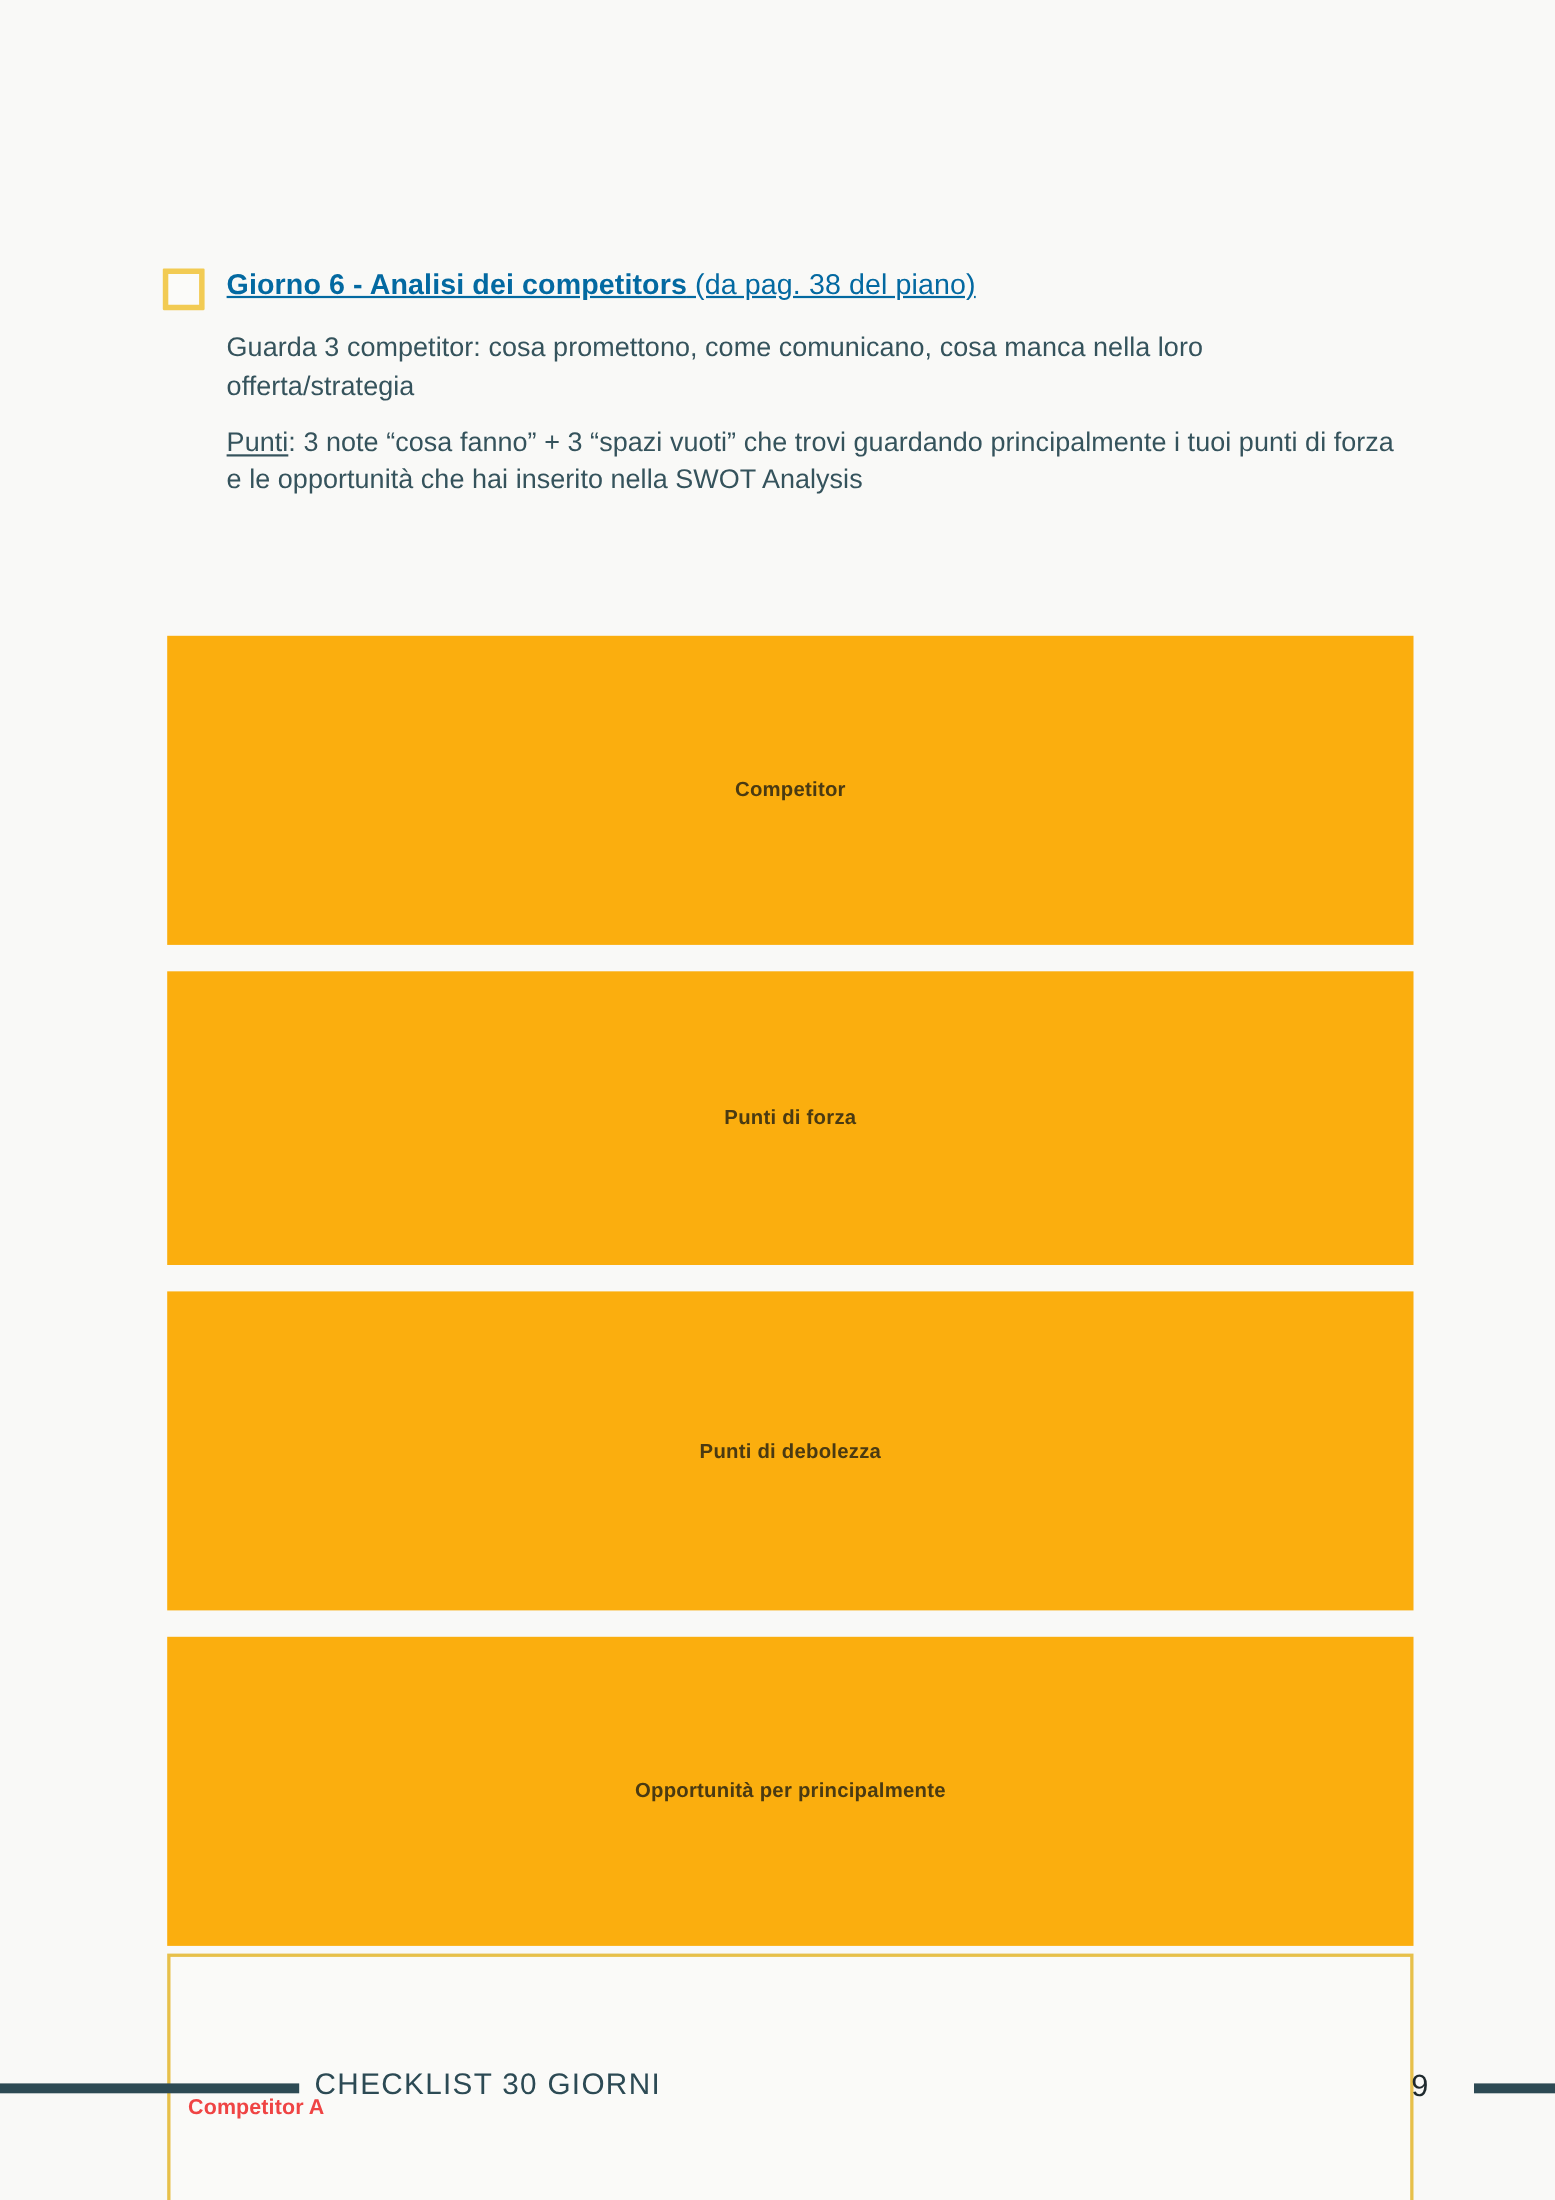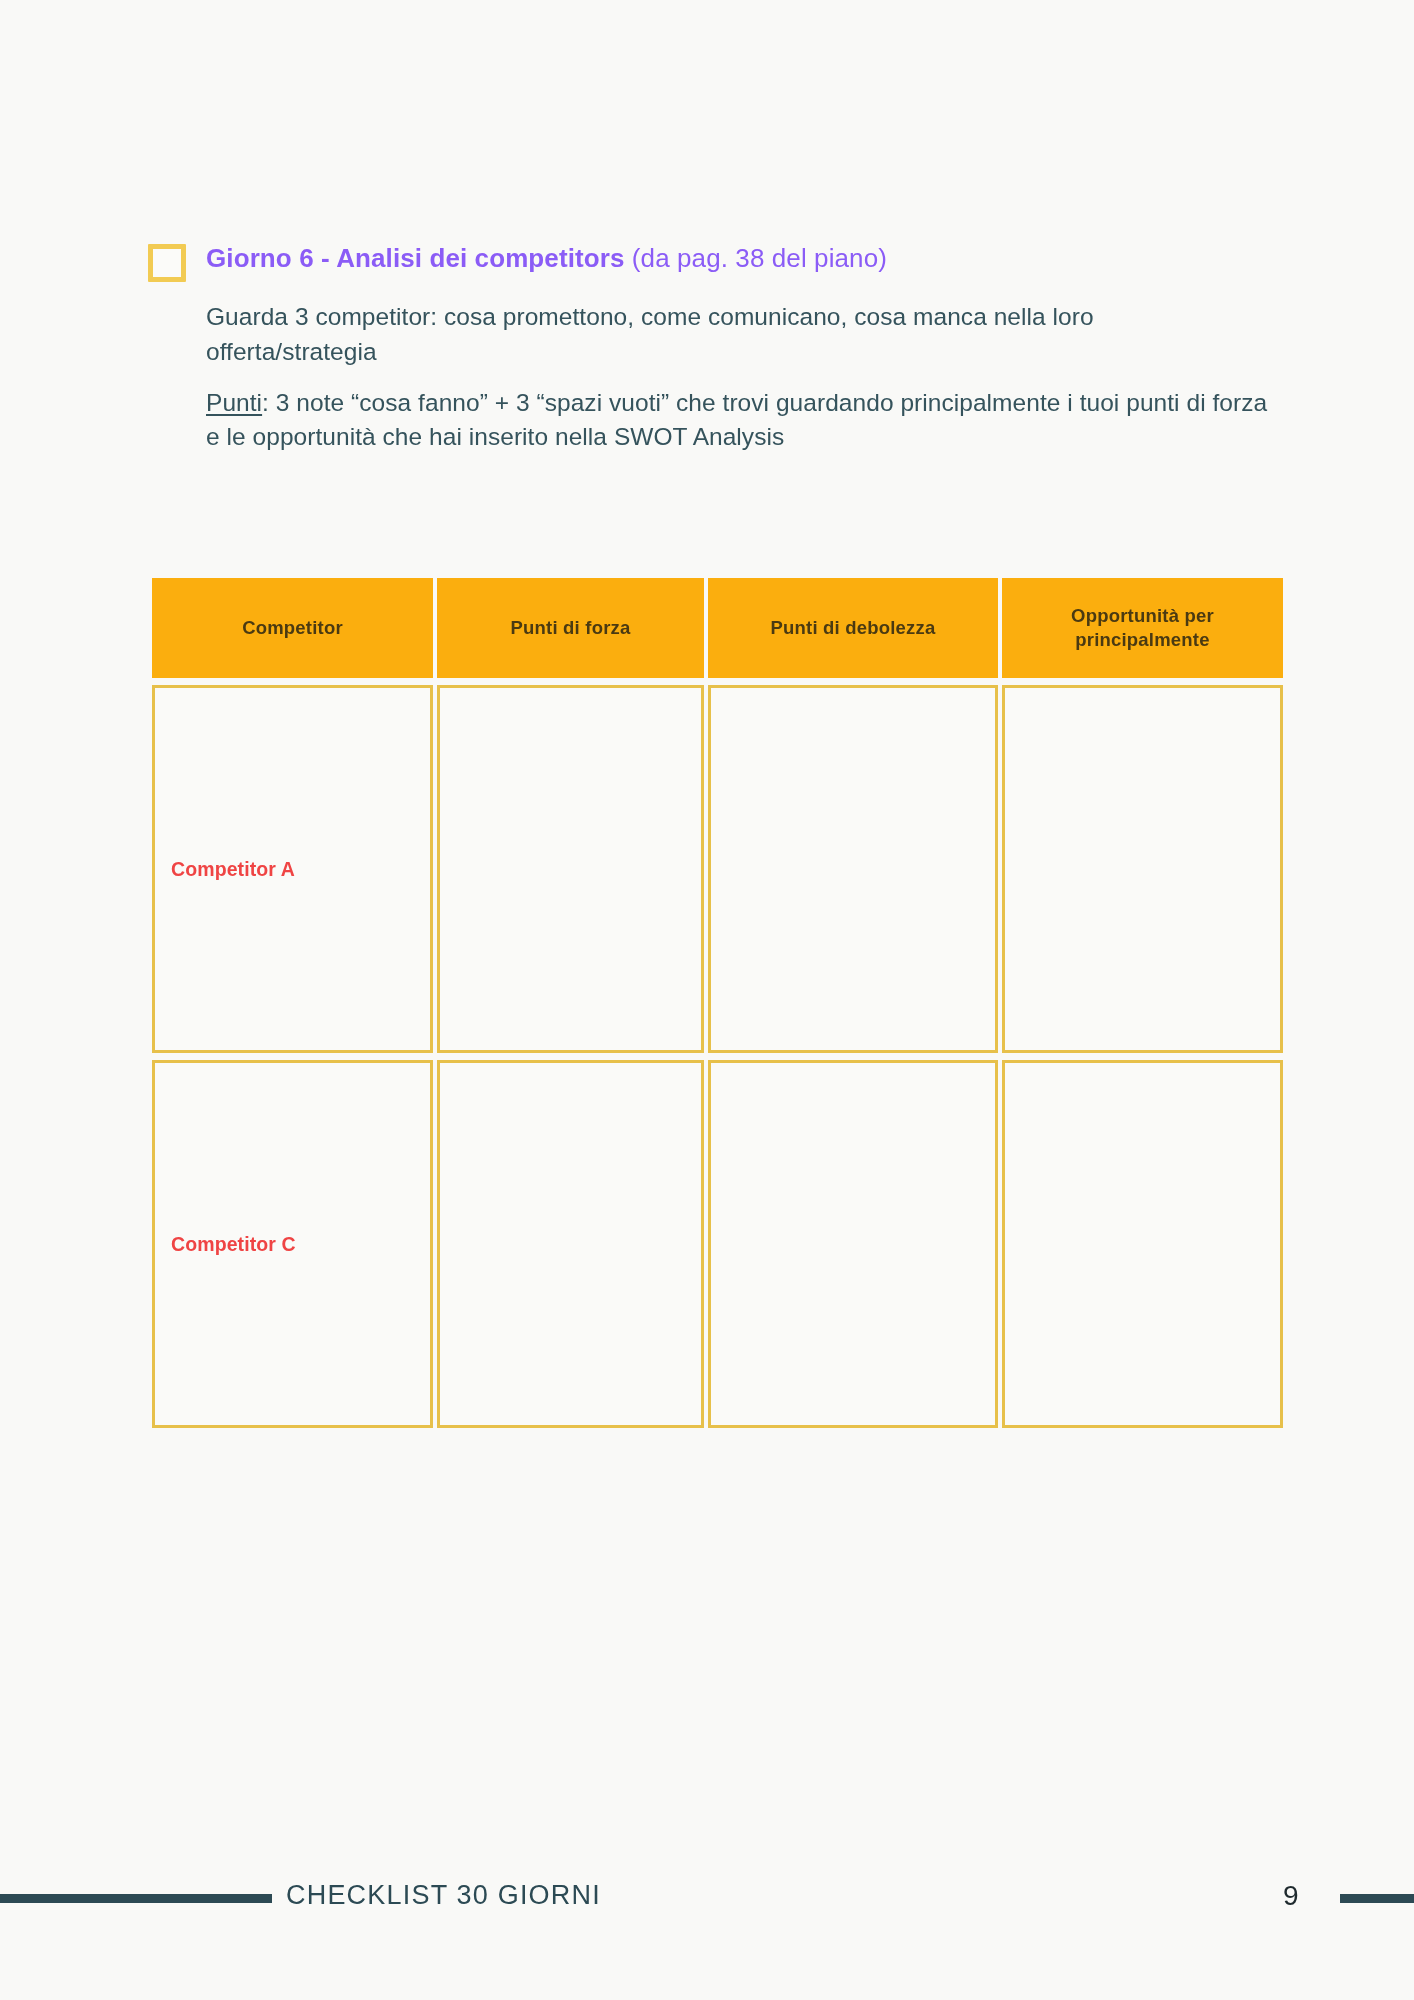--- a/index.html
+++ b/index.html
@@ -44,23 +44,24 @@
     box-sizing: border-box;
     border: 5px solid #F2CB53;
     background: #FBFBF9;
     margin-top: 4px;
     border-radius: 1px;
   }
 
   .task-title {
     font-size: 26px;
     line-height: 1.3;
-    color: #8b5cf6;
+    color: #0369a1;
     letter-spacing: 0.1px;
     padding-top: 2px;
+    text-decoration: underline;
   }
   .task-title .strong {
     font-weight: bold;
   }
   .task-title .regular {
     font-weight: normal;
   }
 
   .task-body {
     margin-left: 58px;
@@ -84,21 +85,22 @@
   
   .grid {
     position: absolute;
     left: 152px;
     top: 578px;
     width: 1133px;
   }
 
   .grid-row {
     display: flex;
-    gap: 4px;
+    gap: 24px;
+    flex-direction: column;
   }
   .grid-row + .grid-row {
     margin-top: 7px;
   }
 
   .col-1 { flex: 0 0 281px; }
   .col-2 { flex: 0 0 267px; }
   .col-3 { flex: 0 0 290px; }
   .col-4 { flex: 0 0 281px; }
 

